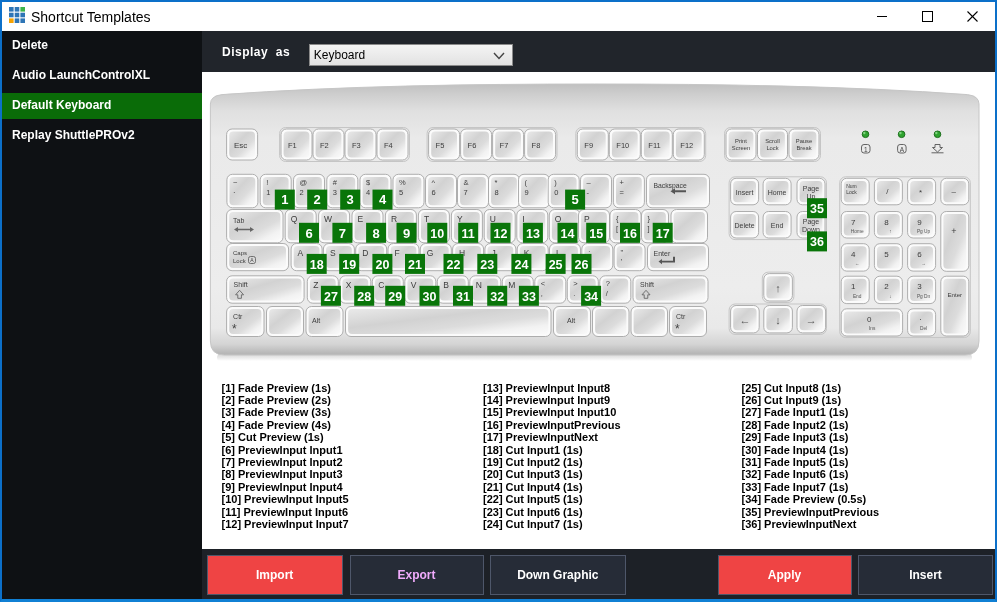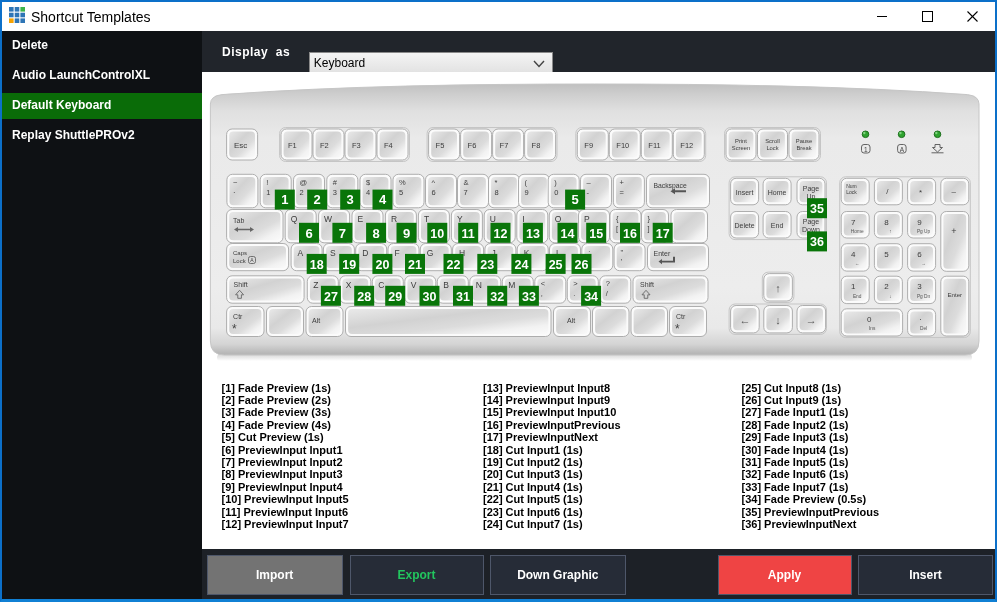--- a/index.html
+++ b/index.html
@@ -36,21 +36,21 @@
   <div class="abs" style="left:2px;top:93px;width:200px;height:26px;background:#0a6c08"></div>
   <div class="abs" style="left:12px;top:30px;width:188px;font-size:12px;font-weight:bold;color:#fff">
     <div style="height:30px;line-height:30px">Delete</div>
     <div style="height:30px;line-height:30px">Audio LaunchControlXL</div>
     <div style="height:30px;line-height:30px">Default Keyboard</div>
     <div style="height:30px;line-height:30px">Replay ShuttlePROv2</div>
   </div>
 
   <div class="abs" style="left:202px;top:31px;width:793px;height:41px;background:#21252b"></div>
   <div class="abs" style="left:222px;top:31px;height:41px;display:flex;align-items:center;font-size:12px;font-weight:bold;color:#fff;letter-spacing:0.5px">Display&nbsp; as</div>
-  <div class="abs" style="left:308.8px;top:52px;width:244px;height:22px;background:linear-gradient(#f4f4f4,#e2e2e2);border:1px solid #8a8a8a">
+  <div class="abs" style="left:308.8px;top:44px;width:204px;height:22px;background:linear-gradient(#f4f4f4,#e2e2e2);border:1px solid #8a8a8a">
     <div style="position:absolute;left:4px;top:3px;font-size:12px;color:#000">Keyboard</div>
     <svg width="12" height="8" viewBox="0 0 12 8" style="position:absolute;right:7px;top:7px">
 <path d="M 1 1 L 6 6.5 L 11 1" fill="none" stroke="#444" stroke-width="1.4"></path>
 </svg>
   </div>
 
   <div class="abs" style="left:202px;top:72px;width:793px;height:477px;background:#ffffff"></div>
 
   <svg width="795" height="310" viewBox="202 70 795 310" style="position:absolute;left:202px;top:70px">
 <defs>
@@ -523,17 +523,17 @@
     <text x="817.0" y="213.0" font-family="Liberation Sans, sans-serif" font-size="12.5" fill="#ffffff" text-anchor="middle" font-weight="bold">35</text>
 <rect x="807.0" y="231.4" width="20" height="20" fill="#097509"></rect>
     <text x="817.0" y="246.2" font-family="Liberation Sans, sans-serif" font-size="12.5" fill="#ffffff" text-anchor="middle" font-weight="bold">36</text>
 </svg>
 
   <div style="position:absolute;left:221.5px;top:381.5px;font-size:11px;font-weight:bold;line-height:12.4px;color:#000;white-space:nowrap">[1] Fade Preview (1s)<br>[2] Fade Preview (2s)<br>[3] Fade Preview (3s)<br>[4] Fade Preview (4s)<br>[5] Cut Preview (1s)<br>[6] PreviewInput Input1<br>[7] PreviewInput Input2<br>[8] PreviewInput Input3<br>[9] PreviewInput Input4<br>[10] PreviewInput Input5<br>[11] PreviewInput Input6<br>[12] PreviewInput Input7</div>
 <div style="position:absolute;left:483px;top:381.5px;font-size:11px;font-weight:bold;line-height:12.4px;color:#000;white-space:nowrap">[13] PreviewInput Input8<br>[14] PreviewInput Input9<br>[15] PreviewInput Input10<br>[16] PreviewInputPrevious<br>[17] PreviewInputNext<br>[18] Cut Input1 (1s)<br>[19] Cut Input2 (1s)<br>[20] Cut Input3 (1s)<br>[21] Cut Input4 (1s)<br>[22] Cut Input5 (1s)<br>[23] Cut Input6 (1s)<br>[24] Cut Input7 (1s)</div>
 <div style="position:absolute;left:741.5px;top:381.5px;font-size:11px;font-weight:bold;line-height:12.4px;color:#000;white-space:nowrap">[25] Cut Input8 (1s)<br>[26] Cut Input9 (1s)<br>[27] Fade Input1 (1s)<br>[28] Fade Input2 (1s)<br>[29] Fade Input3 (1s)<br>[30] Fade Input4 (1s)<br>[31] Fade Input5 (1s)<br>[32] Fade Input6 (1s)<br>[33] Fade Input7 (1s)<br>[34] Fade Preview (0.5s)<br>[35] PreviewInputPrevious<br>[36] PreviewInputNext</div>
 
   <div class="abs" style="left:202px;top:549px;width:793px;height:50px;background:#1d2127"></div>
-  <div style="position:absolute;left:206.7px;top:554.5px;width:136px;height:40px;background:#737373;border:1px solid #4e576a;box-sizing:border-box;color:#fff;font-size:12px;font-weight:bold;display:flex;align-items:center;justify-content:center">Import</div>
-<div style="position:absolute;left:349.5px;top:554.5px;width:134px;height:40px;background:#262c37;border:1px solid #4e576a;box-sizing:border-box;color:#22c55e;font-size:12px;font-weight:bold;display:flex;align-items:center;justify-content:center">Export</div>
+  <div style="position:absolute;left:206.7px;top:554.5px;width:136px;height:40px;background:#ef4444;border:1px solid #4e576a;box-sizing:border-box;color:#fff;font-size:12px;font-weight:bold;display:flex;align-items:center;justify-content:center">Import</div>
+<div style="position:absolute;left:349.5px;top:554.5px;width:134px;height:40px;background:#262c37;border:1px solid #4e576a;box-sizing:border-box;color:#f0abfc;font-size:12px;font-weight:bold;display:flex;align-items:center;justify-content:center">Export</div>
 <div style="position:absolute;left:489.8px;top:554.5px;width:136px;height:40px;background:#262c37;border:1px solid #4e576a;box-sizing:border-box;color:#fff;font-size:12px;font-weight:bold;display:flex;align-items:center;justify-content:center">Down Graphic</div>
 <div style="position:absolute;left:717.5px;top:554.5px;width:134px;height:40px;background:#ef4444;border:1px solid #4e576a;box-sizing:border-box;color:#fff;font-size:12px;font-weight:bold;display:flex;align-items:center;justify-content:center">Apply</div>
 <div style="position:absolute;left:858.2px;top:554.5px;width:134.6px;height:40px;background:#262c37;border:1px solid #4e576a;box-sizing:border-box;color:#fff;font-size:12px;font-weight:bold;display:flex;align-items:center;justify-content:center">Insert</div>
 
 </body></html>

